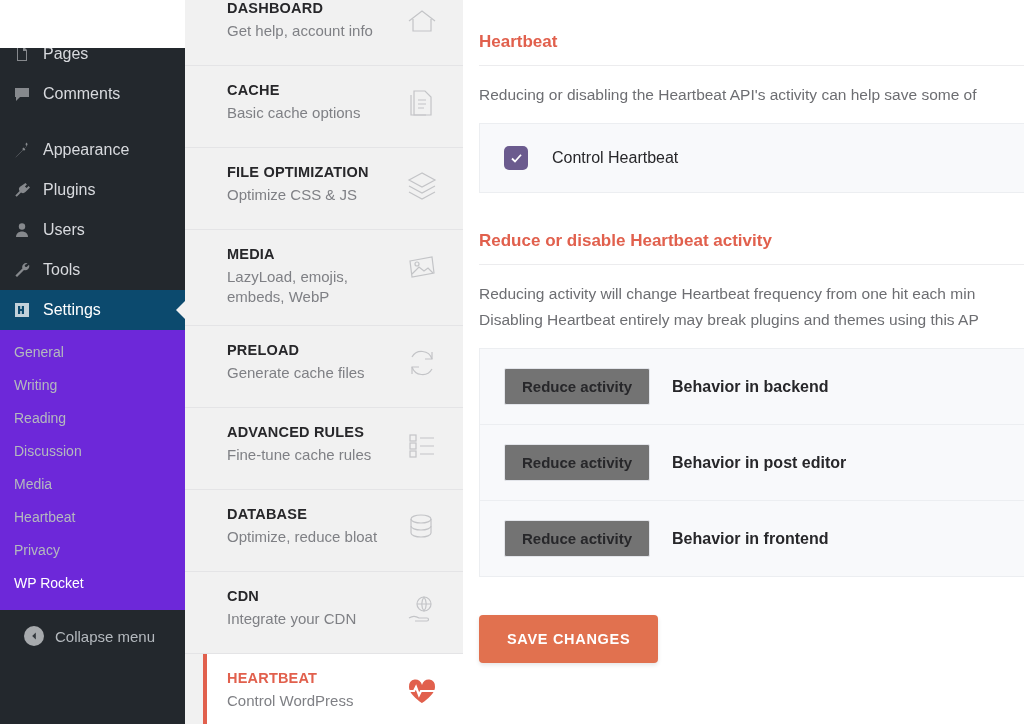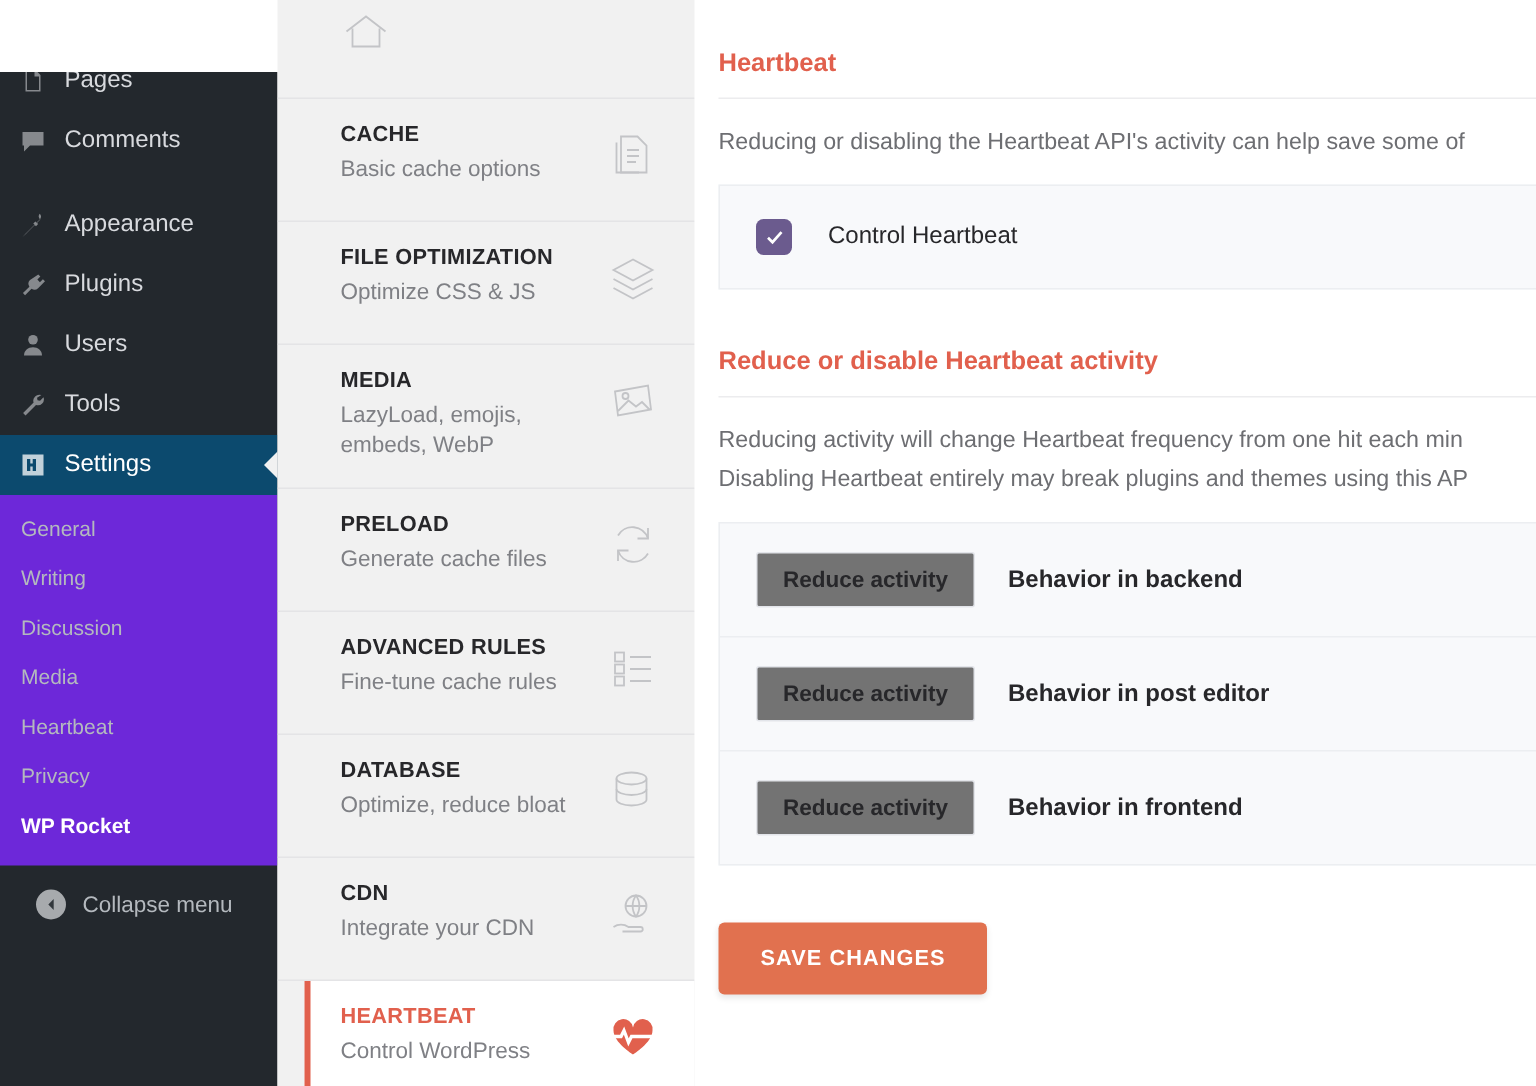--- a/index.html
+++ b/index.html
@@ -28,21 +28,21 @@
     content:""; position:absolute; right:-1px; top:50%; transform:translateY(-50%);
     border-style:solid; border-width:10px 10px 10px 0;
     border-color:transparent #f1f1f1 transparent transparent;
   }
   .wp-menu-gap { height:16px; }
   .wp-submenu { background:#6d28d9; padding:6px 0 10px 0; }
   .wp-submenu-item {
     display:block; font-size:14px; color:#b4b9be;
     padding:6px 0 6px 14px; line-height:1.5;
   }
-  .wp-submenu-item.is-current { color:#ffffff; font-weight:bold; }
+  .wp-submenu-item.is-current { color:#ffffff; font-weight:normal; }
   .wp-collapse {
     display:flex; align-items:center; gap:11px;
     height:40px; padding-left:24px; font-size:15px; color:#b4b9be;
     margin-top:6px;
   }
   .collapse-circle {
     width:20px; height:20px; border-radius:50%; background:#a7aaad;
     display:flex; align-items:center; justify-content:center; flex:0 0 20px;
   }
   .collapse-circle svg { width:12px; height:12px; fill:#32373c; display:block; }
@@ -186,40 +186,45 @@
         <svg viewBox="0 0 20 20">
             <path d="M3 3h14v14H3V3zm3 3v8h2.2V11h1.6v3H12V6H9.8v3H8.2V6H6z"></path>
           </svg>
       </span>
       <span>Settings</span>
     </div>
 
     <div class="wp-submenu">
       <a class="wp-submenu-item">General</a>
       <a class="wp-submenu-item">Writing</a>
+      <a class="wp-submenu-item">Reading</a>
       <a class="wp-submenu-item">Discussion</a>
       <a class="wp-submenu-item">Media</a>
       <a class="wp-submenu-item">Heartbeat</a>
       <a class="wp-submenu-item">Privacy</a>
       <a class="wp-submenu-item is-current">WP Rocket</a>
     </div>
 
     <div class="wp-collapse">
       <span class="collapse-circle">
         <svg viewBox="0 0 20 20">
             <path d="M13 4L7 10l6 6z"></path>
           </svg>
       </span>
       <span>Collapse menu</span>
     </div>
   </nav>
 
   <aside class="rocket-nav">
 
     <div class="nav-tab">
+      <div class="nav-tab-text">
+        <span class="nav-tab-title">DASHBOARD</span>
+        <span class="nav-tab-desc">Get help, account info</span>
+      </div>
       <span class="nav-tab-icon">
         <svg viewBox="0 0 34 34">
             <path d="M4 17L17 7l13 10M8 15v12h18V15"></path>
           </svg>
       </span>
     </div>
 
     <div class="nav-tab">
       <div class="nav-tab-text">
         <span class="nav-tab-title">CACHE</span>

